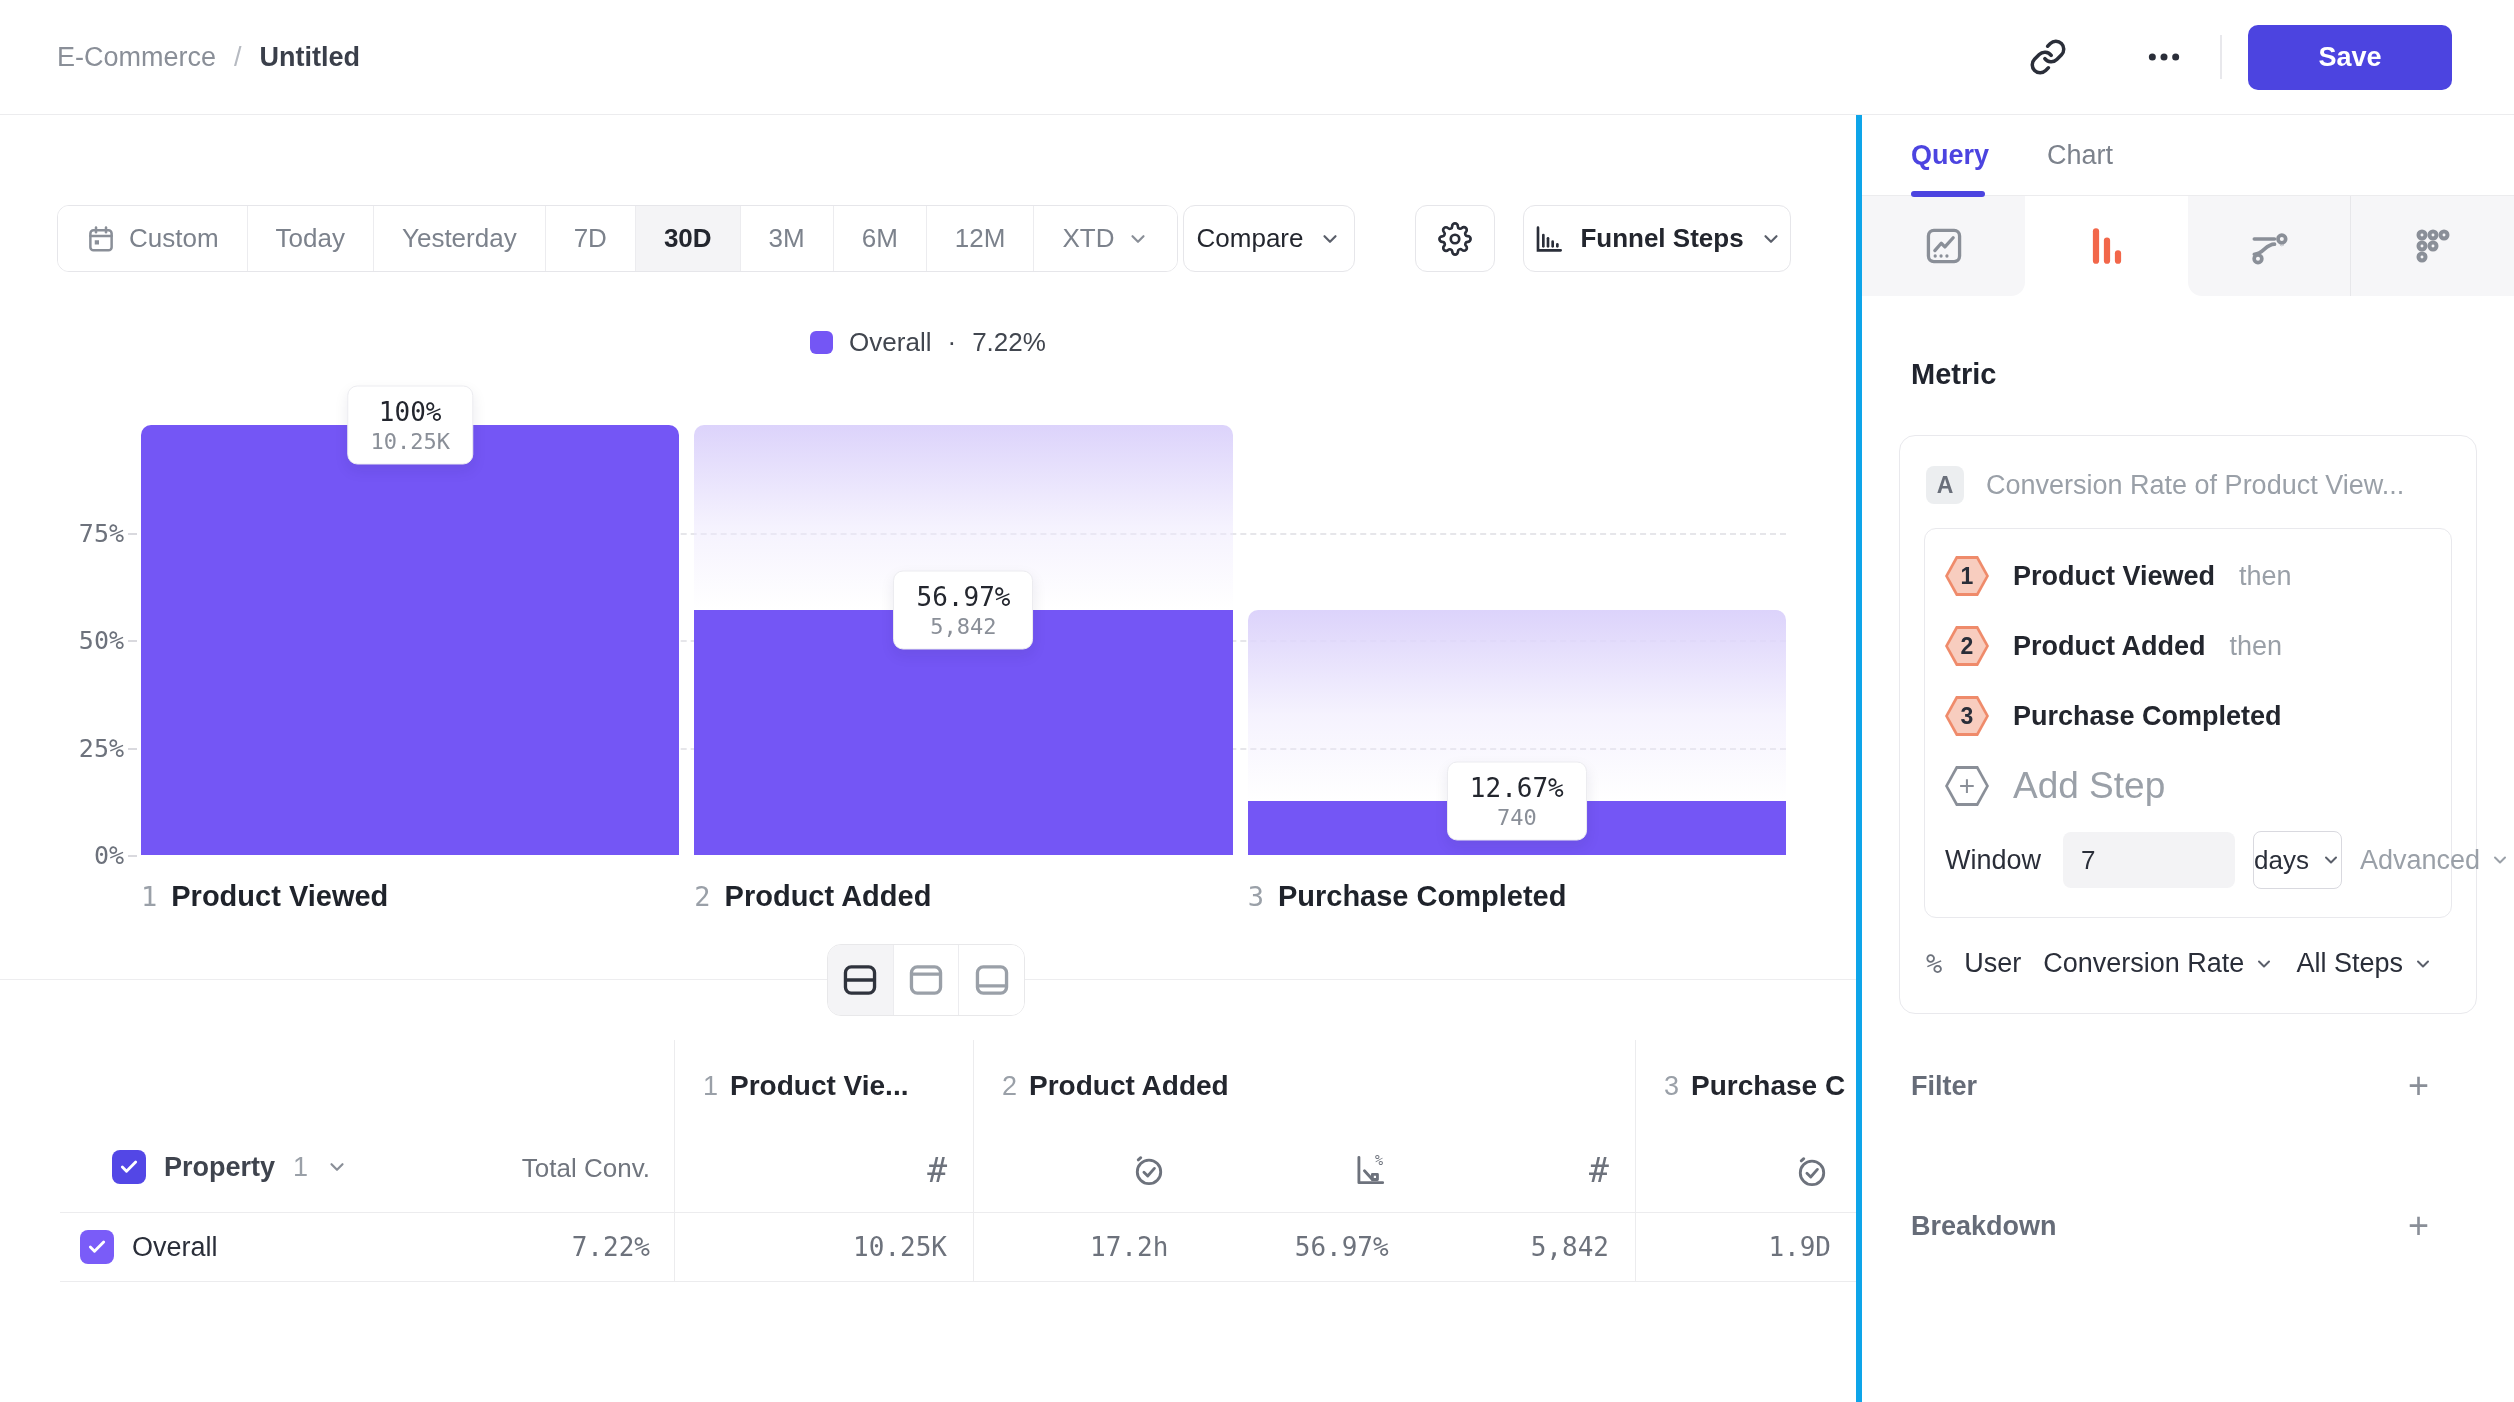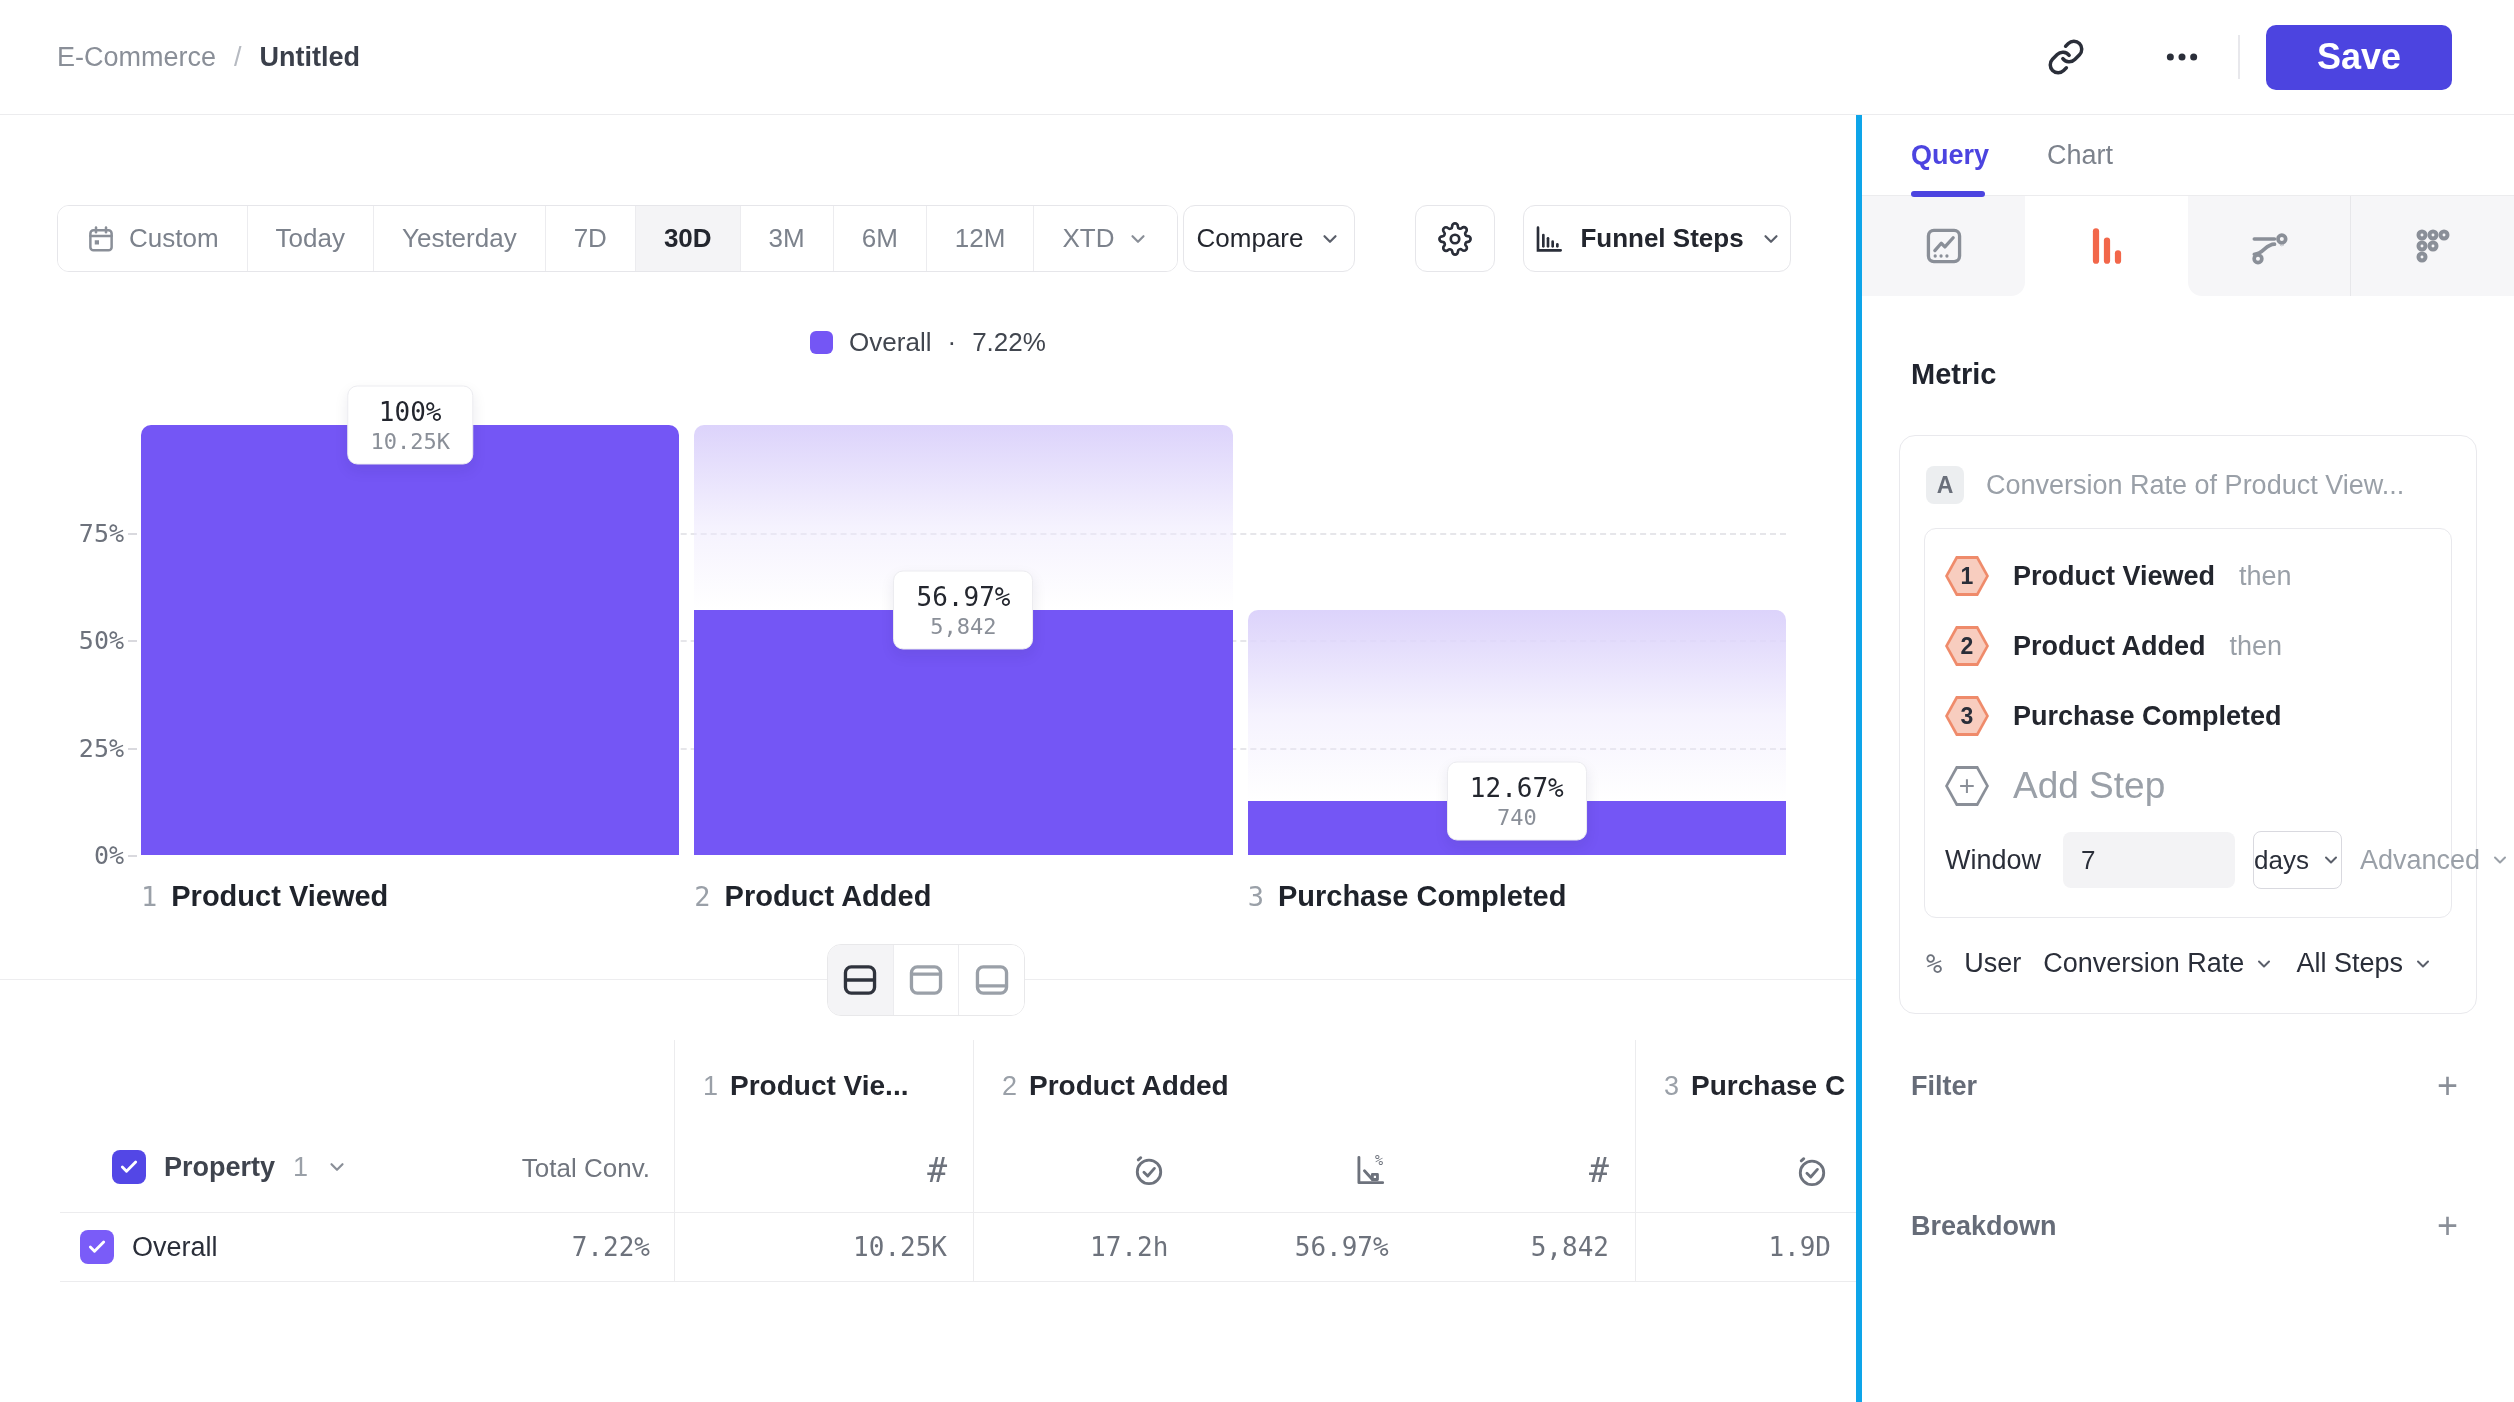--- a/index.html
+++ b/index.html
@@ -9,21 +9,21 @@
 
   
   .topbar { position:absolute; left:0; top:0; width:2514px; height:115px; border-bottom:1px solid #ececee; display:flex; align-items:center; justify-content:space-between; padding:0 62px 0 57px; background:#fff; z-index:5; }
   .crumbs { display:flex; align-items:center; gap:18px; font-size:27px; }
   .crumb-parent { color:#8a8f98; }
   .crumb-sep { color:#b6bac1; }
   .crumb-current { color:#3a3f4a; font-weight:700; }
   .top-actions { display:flex; align-items:center; }
   .icon-btn { width:52px; height:52px; display:flex; align-items:center; justify-content:center; border-radius:10px; cursor:pointer; }
   .top-divider { width:2px; height:44px; background:#e8e8ec; margin:0 26px 0 30px; }
-  .save-btn { width:186px; height:65px; background:var(--primary,#4C44E0); color:#fff; font-size:36px; font-weight:700; border:none; border-radius:10px; display:flex; align-items:center; justify-content:center; cursor:pointer; }
+  .save-btn { width:204px; height:65px; background:var(--primary,#4C44E0); color:#fff; font-size:27px; font-weight:700; border:none; border-radius:10px; display:flex; align-items:center; justify-content:center; cursor:pointer; }
 
   
   .main { position:absolute; left:0; top:115px; width:1856px; height:1287px; background:#fff; }
   .range-group { position:absolute; left:57px; top:90px; height:67px; display:flex; align-items:stretch; border:1px solid #e6e6ea; border-radius:12px; overflow:hidden; background:#fff; }
   .range-item { display:flex; align-items:center; gap:13px; padding:0 28px; font-size:26px; color:#7c828c; border-right:1px solid #ececef; cursor:pointer; white-space:nowrap; background:#fff; }
   .range-item:last-child { border-right:none; }
   .range-item.active { background:#f4f4f6; color:#23262e; font-weight:700; }
   .btn { display:flex; align-items:center; gap:16px; height:67px; border:1px solid #e6e6ea; border-radius:12px; background:#fff; font-size:26px; color:#23262e; cursor:pointer; justify-content:center; }
   .compare-btn { position:absolute; left:1183px; top:90px; width:172px; }
   .gear-btn { position:absolute; left:1415px; top:90px; width:80px; }
@@ -115,21 +115,21 @@
   .step-then { font-size:27px; color:#9aa0a8; }
   .addstep-label { font-size:37px; color:#9aa0a8; }
   .window-row { display:flex; align-items:center; gap:18px; margin:10px 0 16px 0; }
   .window-label { font-size:27px; color:#2a2e39; margin-right:4px; }
   .window-input { width:172px; height:56px; background:#f3f3f5; border:none; border-radius:8px; font-size:26px; color:#2a2e39; padding:0 18px; font-family:"Liberation Sans",sans-serif; }
   .days-select { height:58px; width:150px; background:#fff; border:1px solid #d9d9df; border-radius:8px; display:flex; align-items:center; justify-content:center; gap:12px; font-size:26px; color:#2a2e39; cursor:pointer; }
   .advanced { margin-left:auto; display:flex; align-items:center; gap:10px; font-size:27px; color:#9aa0a8; cursor:pointer; }
   .measure-row { display:flex; align-items:center; gap:22px; padding:30px 4px 30px 2px; font-size:27px; }
   .measure-pct { color:#6d727c; font-family:"DejaVu Sans Mono",monospace; }
   .measure-item { color:#2a2e39; display:flex; align-items:center; gap:10px; cursor:pointer; }
-  .section-row { display:flex; align-items:center; justify-content:space-between; margin:54px 56px 0 49px; }
+  .section-row { display:flex; align-items:center; justify-content:space-between; margin:54px 85px 0 49px; }
   .section-row.breakdown { margin-top:104px; }
   .section-title { font-size:27px; font-weight:700; color:#666c78; }
   .plus-glyph { font-size:36px; color:#8a8f98; font-weight:400; cursor:pointer; line-height:1; }
 
   svg { display:block; }
 </style>
 </head>
 <body>
 
 <div class="app">

